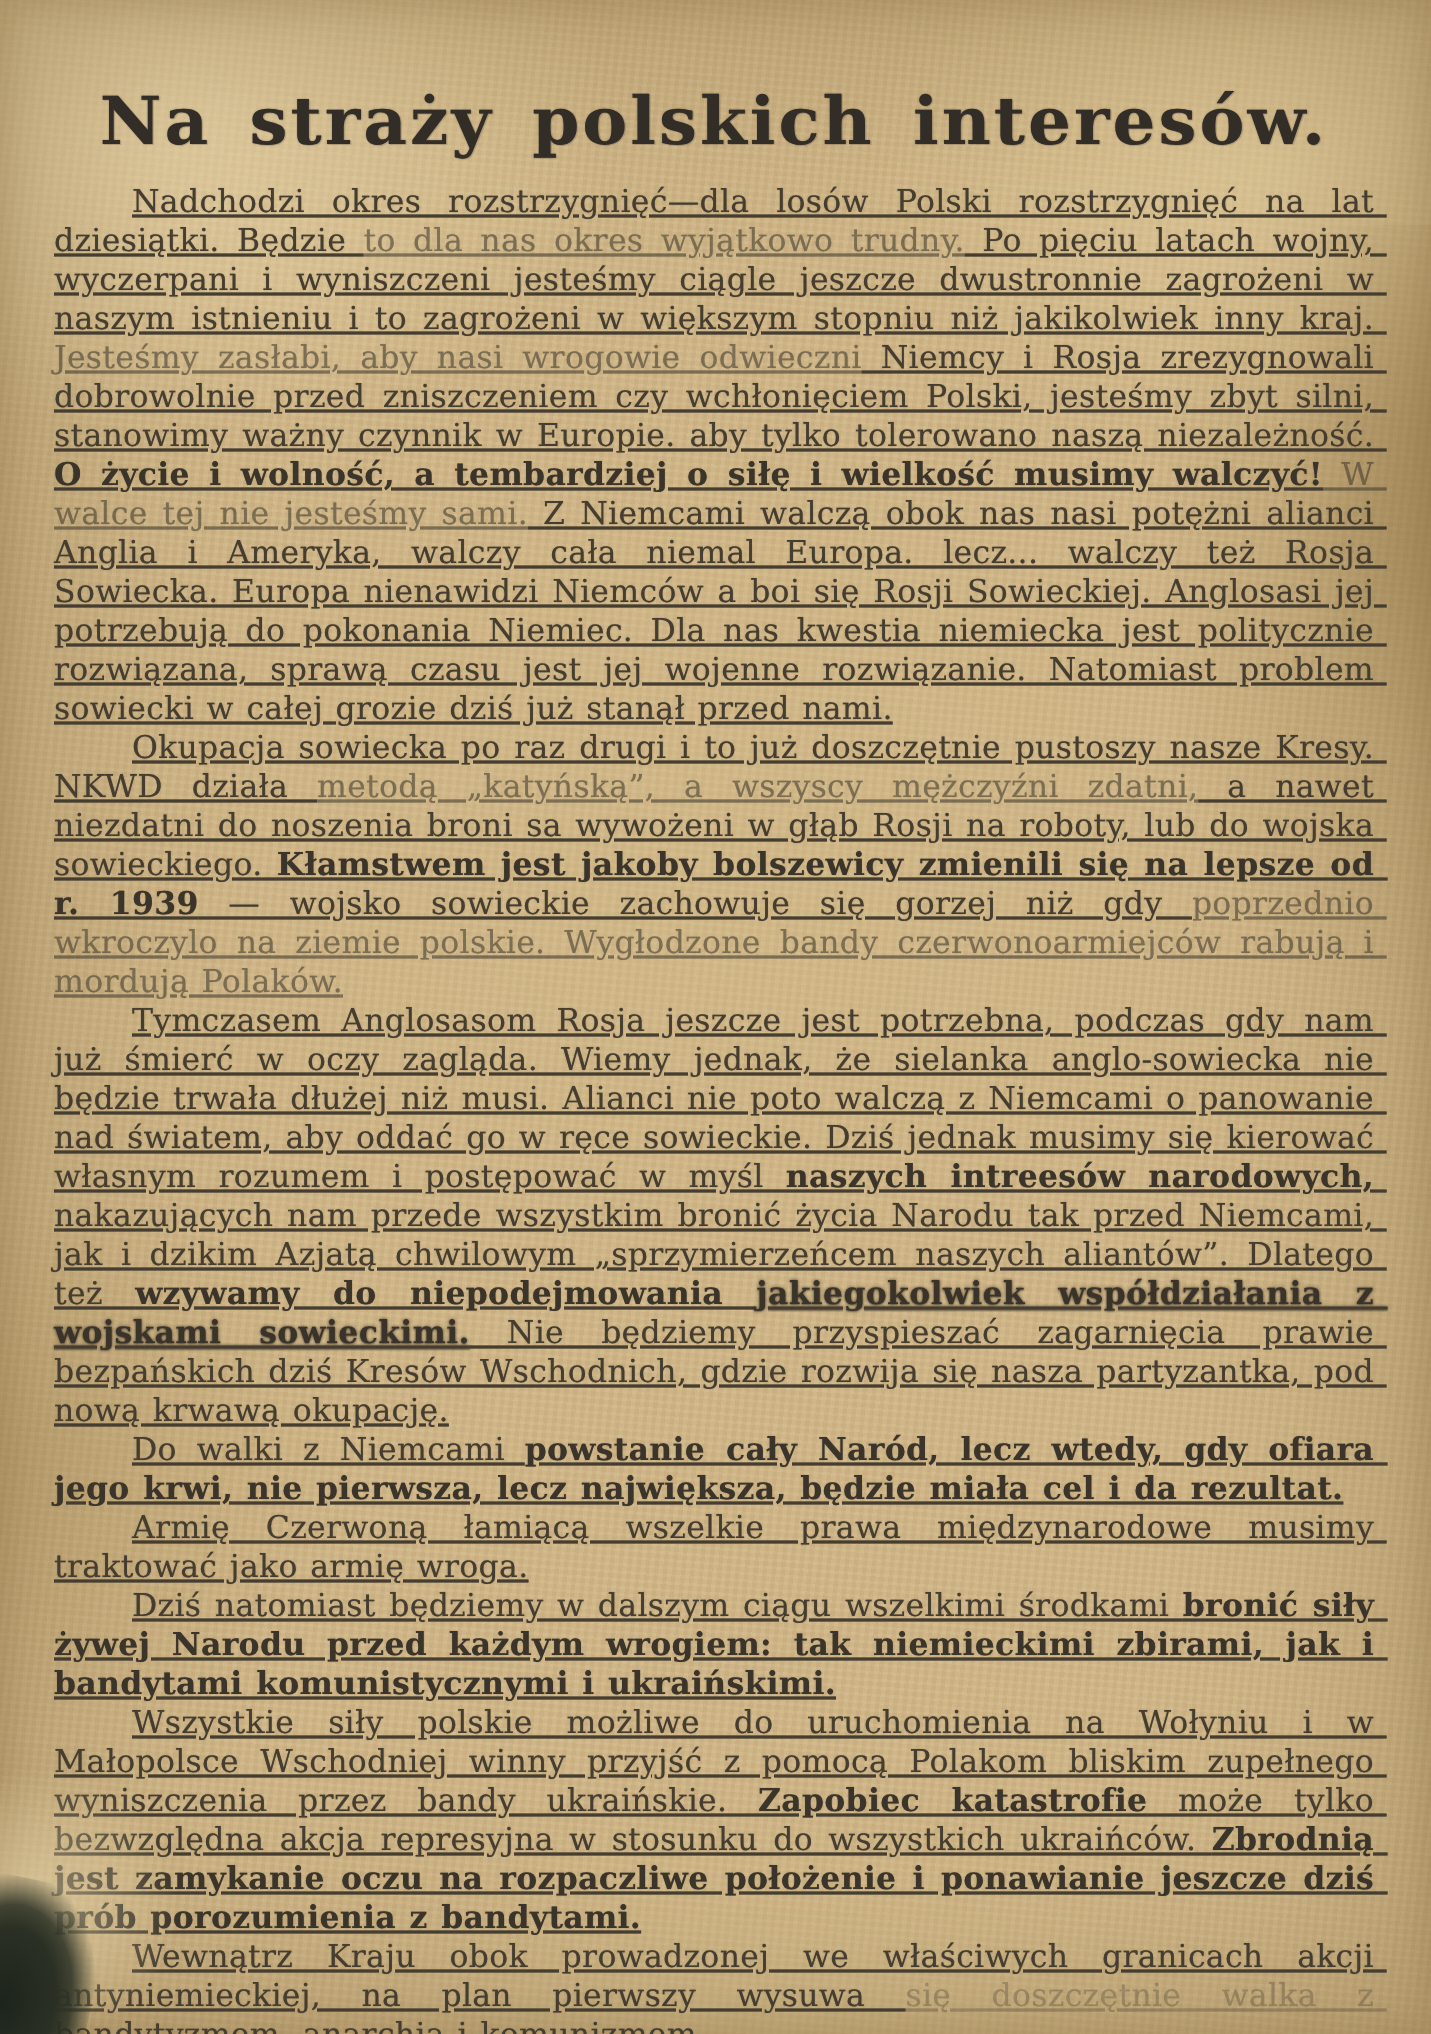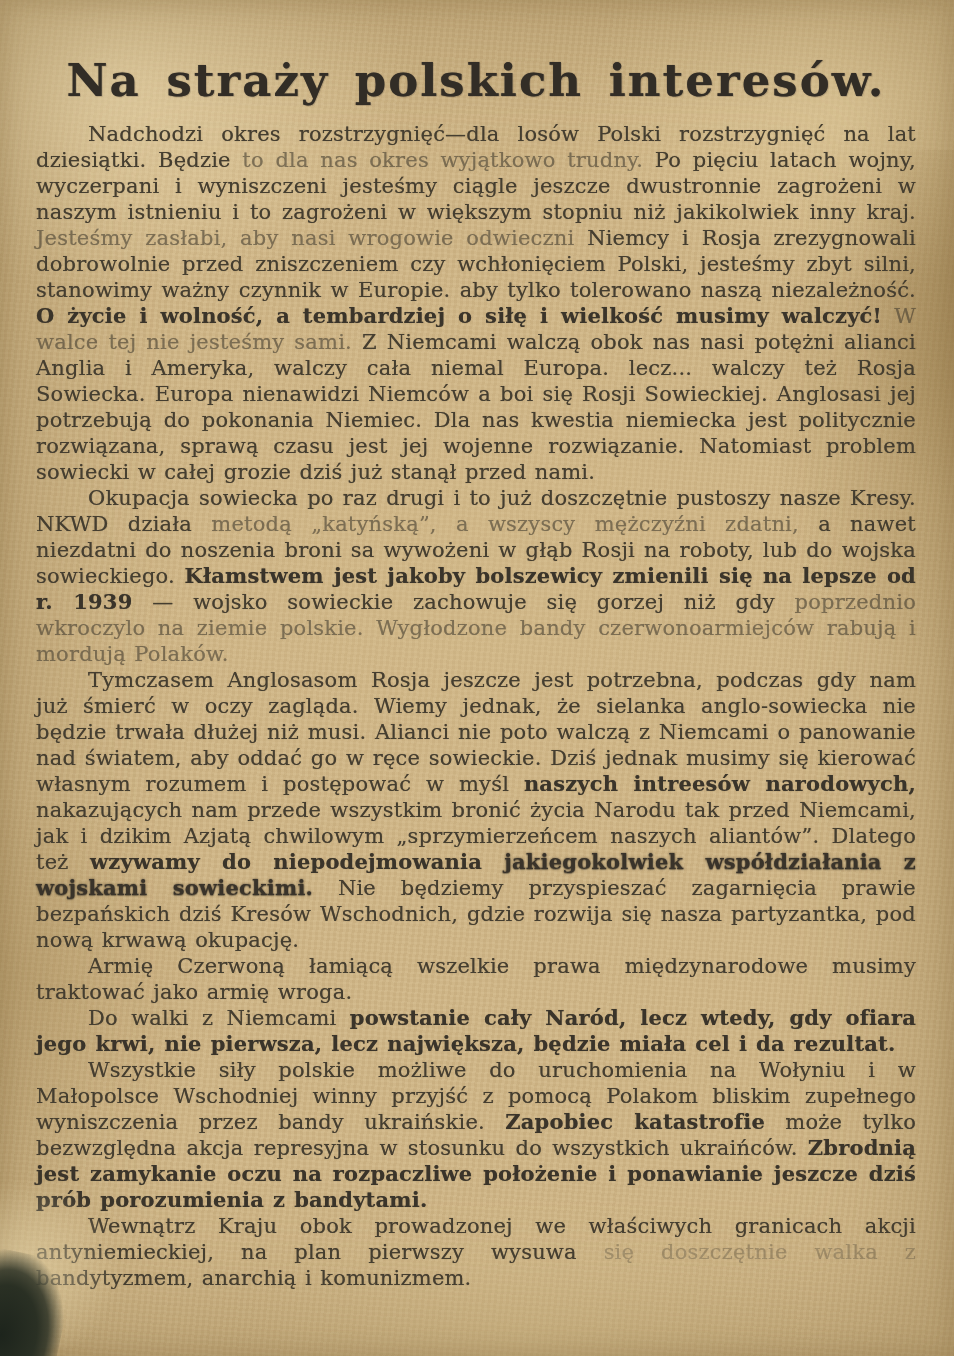--- a/index.html
+++ b/index.html
@@ -46,21 +46,21 @@
   }
   .body-text{
     font-size:21px;
     line-height:26px;
     letter-spacing:.2px;
     word-spacing:1.5px;
     text-align:justify;
     color:var(--ink);
     text-shadow:0 0 .7px rgba(70,62,48,.65);
   }
-  .para{margin:0;text-indent:52px;}
+  .para{margin:0;text-indent:52px;text-decoration:underline;}
   .run{white-space:pre-wrap;}
   .b{font-weight:bold;color:#3a342a;}
   .f{opacity:.6;}
   .v{opacity:.32;}
   .s{font-weight:bold;color:#39332a;text-shadow:0 0 2.2px rgba(56,49,38,.9),0 1px 1px rgba(56,49,38,.4);}
   .tear-blob{
     position:absolute;
     left:-22px;bottom:-26px;
     width:86px;height:128px;
     background:radial-gradient(ellipse at 32% 66%, #1d241c 0%, #2a3024 42%, rgba(42,48,36,.85) 55%, rgba(42,48,36,0) 74%);
@@ -85,21 +85,22 @@
 <body>
 
 <div class="scan">
   <div class="stain-right"></div>
   <div class="content">
     <h1 class="title">Na straży polskich interesów.</h1>
     <div class="body-text">
         <p class="para"><span class="run">Nadchodzi okres rozstrzygnięć—dla losów Polski rozstrzygnięć na lat dziesiątki. Będzie </span><span class="run f">to dla nas okres wyjątkowo trudny.</span><span class="run"> Po pięciu latach wojny, wyczerpani i wyniszczeni jesteśmy ciągle jeszcze dwustronnie zagrożeni w naszym istnieniu i to zagrożeni w większym stopniu niż jakikolwiek inny kraj. </span><span class="run f">Jesteśmy zasłabi, aby nasi wrogowie odwieczni</span><span class="run"> Niemcy i Rosja zrezygnowali dobrowolnie przed zniszczeniem czy wchłonięciem Polski, jesteśmy zbyt silni, stanowimy ważny czynnik w Europie. aby tylko tolerowano naszą niezależność. </span><span class="run b">O życie i wolność, a tembardziej o siłę i wielkość musimy walczyć!</span><span class="run f"> W walce tej nie jesteśmy sami.</span><span class="run"> Z Niemcami walczą obok nas nasi potężni alianci Anglia i Ameryka, walczy cała niemal Europa. lecz... walczy też Rosja Sowiecka. Europa nienawidzi Niemców a boi się Rosji Sowieckiej. Anglosasi jej potrzebują do pokonania Niemiec. Dla nas kwestia niemiecka jest politycznie rozwiązana, sprawą czasu jest jej wojenne rozwiązanie. Natomiast problem sowiecki w całej grozie dziś już stanął przed nami.</span></p>
         <p class="para"><span class="run">Okupacja sowiecka po raz drugi i to już doszczętnie pustoszy nasze Kresy. NKWD działa </span><span class="run f">metodą „katyńską”, a wszyscy mężczyźni zdatni,</span><span class="run"> a nawet niezdatni do noszenia broni sa wywożeni w głąb Rosji na roboty, lub do wojska sowieckiego. </span><span class="run b">Kłamstwem jest jakoby bolszewicy zmienili się na lepsze od r. 1939</span><span class="run"> — wojsko sowieckie zachowuje się gorzej niż gdy </span><span class="run f">poprzednio wkroczylo na ziemie polskie. Wygłodzone bandy czerwonoarmiejców rabują i mordują Polaków.</span></p>
         <p class="para"><span class="run">Tymczasem Anglosasom Rosja jeszcze jest potrzebna, podczas gdy nam już śmierć w oczy zagląda. Wiemy jednak, że sielanka anglo-sowiecka nie będzie trwała dłużej niż musi. Alianci nie poto walczą z Niemcami o panowanie nad światem, aby oddać go w ręce sowieckie. Dziś jednak musimy się kierować własnym rozumem i postępować w myśl </span><span class="run b">naszych intreesów narodowych,</span><span class="run"> nakazujących nam przede wszystkim bronić życia Narodu tak przed Niemcami, jak i dzikim Azjatą chwilowym „sprzymierzeńcem naszych aliantów”. Dlatego też </span><span class="run b">wzywamy do niepodejmowania </span><span class="run s">jakiegokolwiek współdziałania z wojskami sowieckimi.</span><span class="run"> Nie będziemy przyspieszać zagarnięcia prawie bezpańskich dziś Kresów Wschodnich, gdzie rozwija się nasza partyzantka, pod nową krwawą okupację.</span></p>
+        <p class="para"><span class="run">Do walki z Niemcami </span><span class="run b">powstanie cały Naród, lecz wtedy, gdy ofiara jego krwi, nie pierwsza, lecz największa, będzie miała cel i da rezultat.</span></p>
         <p class="para"><span class="run">Armię Czerwoną łamiącą wszelkie prawa międzynarodowe musimy traktować jako armię wroga.</span></p>
-        <p class="para"><span class="run">Do walki z Niemcami </span><span class="run b">powstanie cały Naród, lecz wtedy, gdy ofiara jego krwi, nie pierwsza, lecz największa, będzie miała cel i da rezultat.</span></p>
+        <p class="para"><span class="run">Dziś natomiast będziemy w dalszym ciągu wszelkimi środkami </span><span class="run b">bronić siły żywej Narodu przed każdym wrogiem: tak niemieckimi zbirami, jak i bandytami komunistycznymi i ukraińskimi.</span></p>
         <p class="para"><span class="run">Wszystkie siły polskie możliwe do uruchomienia na Wołyniu i w Małopolsce Wschodniej winny przyjść z pomocą Polakom bliskim zupełnego wyniszczenia przez bandy ukraińskie. </span><span class="run b">Zapobiec katastrofie</span><span class="run"> może tylko bezwzględna akcja represyjna w stosunku do wszystkich ukraińców. </span><span class="run b">Zbrodnią jest zamykanie oczu na rozpaczliwe położenie i ponawianie jeszcze dziś prób porozumienia z bandytami.</span></p>
         <p class="para"><span class="run">Wewnątrz Kraju obok prowadzonej we właściwych granicach akcji antyniemieckiej, na plan pierwszy wysuwa </span><span class="run v">się doszczętnie walka z </span><span class="run">bandytyzmem, anarchią i komunizmem.</span></p>
       </div>
   </div>
   <div class="tear-highlight"></div>
   <div class="tear-blob"></div>
 </div>
 
 </body></html>

